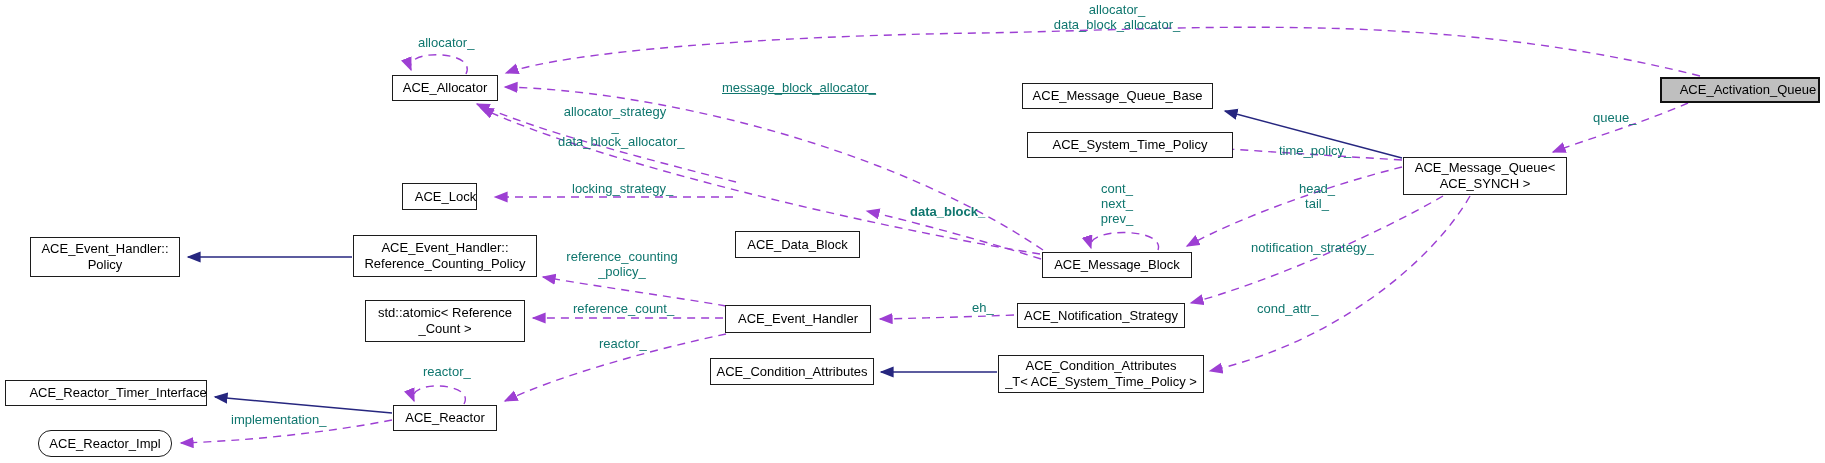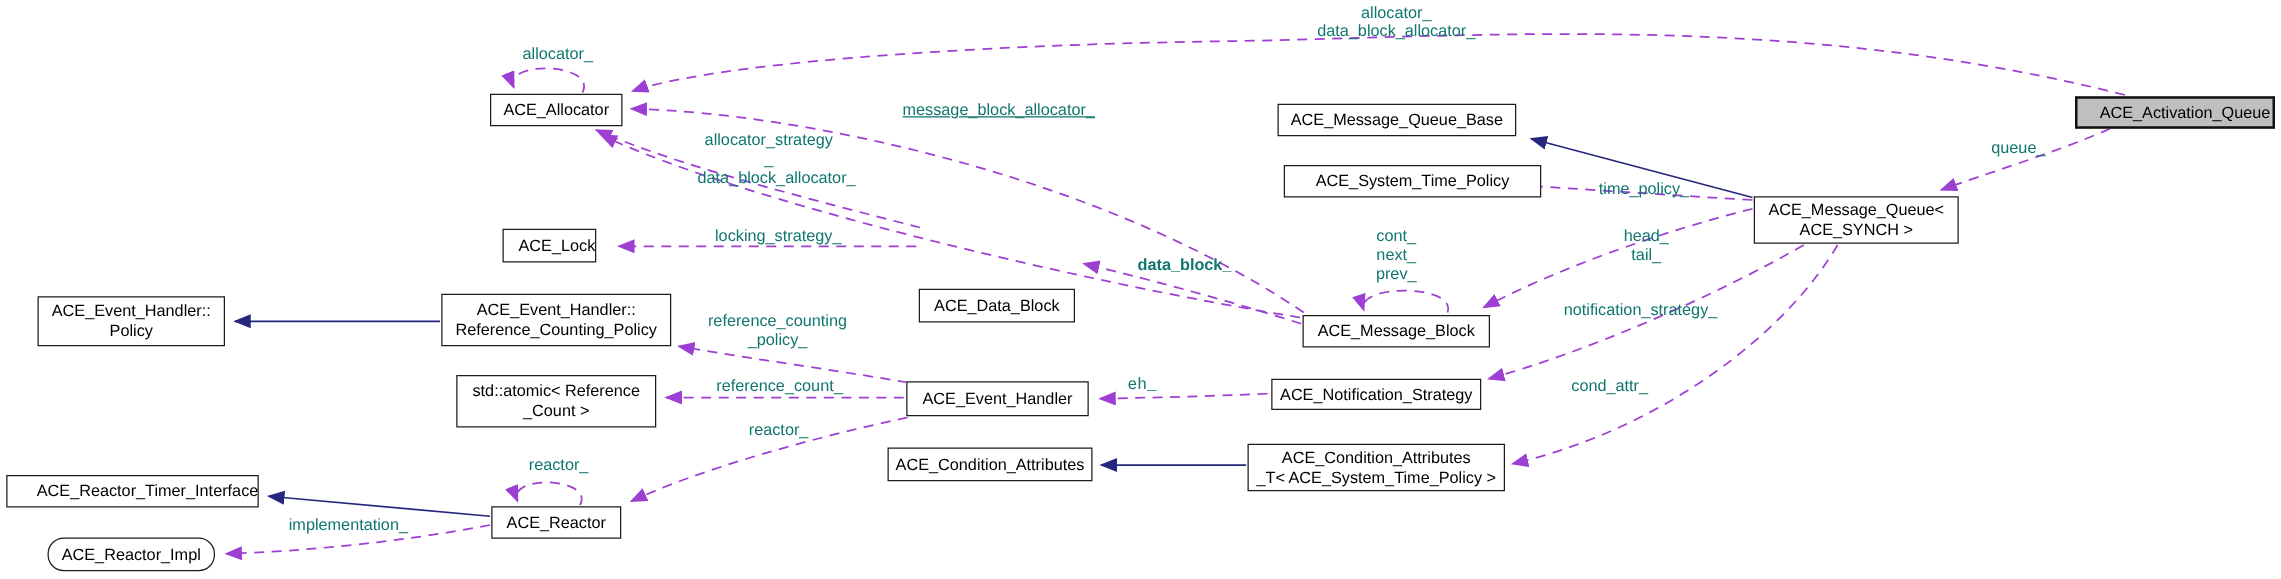--- a/index.html
+++ b/index.html
@@ -124,21 +124,21 @@
   <div class="elabel" style="left:910px; top:204px;font-weight:bold;">data_block_</div>
   <div class="elabel center" style="left:1077px; top:181px; width:80px;">cont_
 next_
 prev_</div>
   <div class="elabel center" style="left:1277px; top:181px; width:80px;">head_
 tail_</div>
   <div class="elabel" style="left:1279px; top:143px;">time_policy_</div>
   <div class="elabel" style="left:1593px; top:110px;">queue_</div>
   <div class="elabel" style="left:1251px; top:240px;">notification_strategy_</div>
   <div class="elabel" style="left:1257px; top:301px;">cond_attr_</div>
-  <div class="elabel" style="left:902px; top:300px;font-family:Liberation Mono, monospace;">eh_</div>
+  <div class="elabel" style="left:972px; top:300px;">eh_</div>
   <div class="elabel center" style="left:542px; top:249px; width:160px;">reference_counting
 _policy_</div>
   <div class="elabel" style="left:573px; top:301px;">reference_count_</div>
   <div class="elabel" style="left:599px; top:336px;">reactor_</div>
   <div class="elabel" style="left:423px; top:364px;">reactor_</div>
   <div class="elabel" style="left:231px; top:412px;text-align:center;">implementation_</div>
 
 </div>
 
 </body></html>

